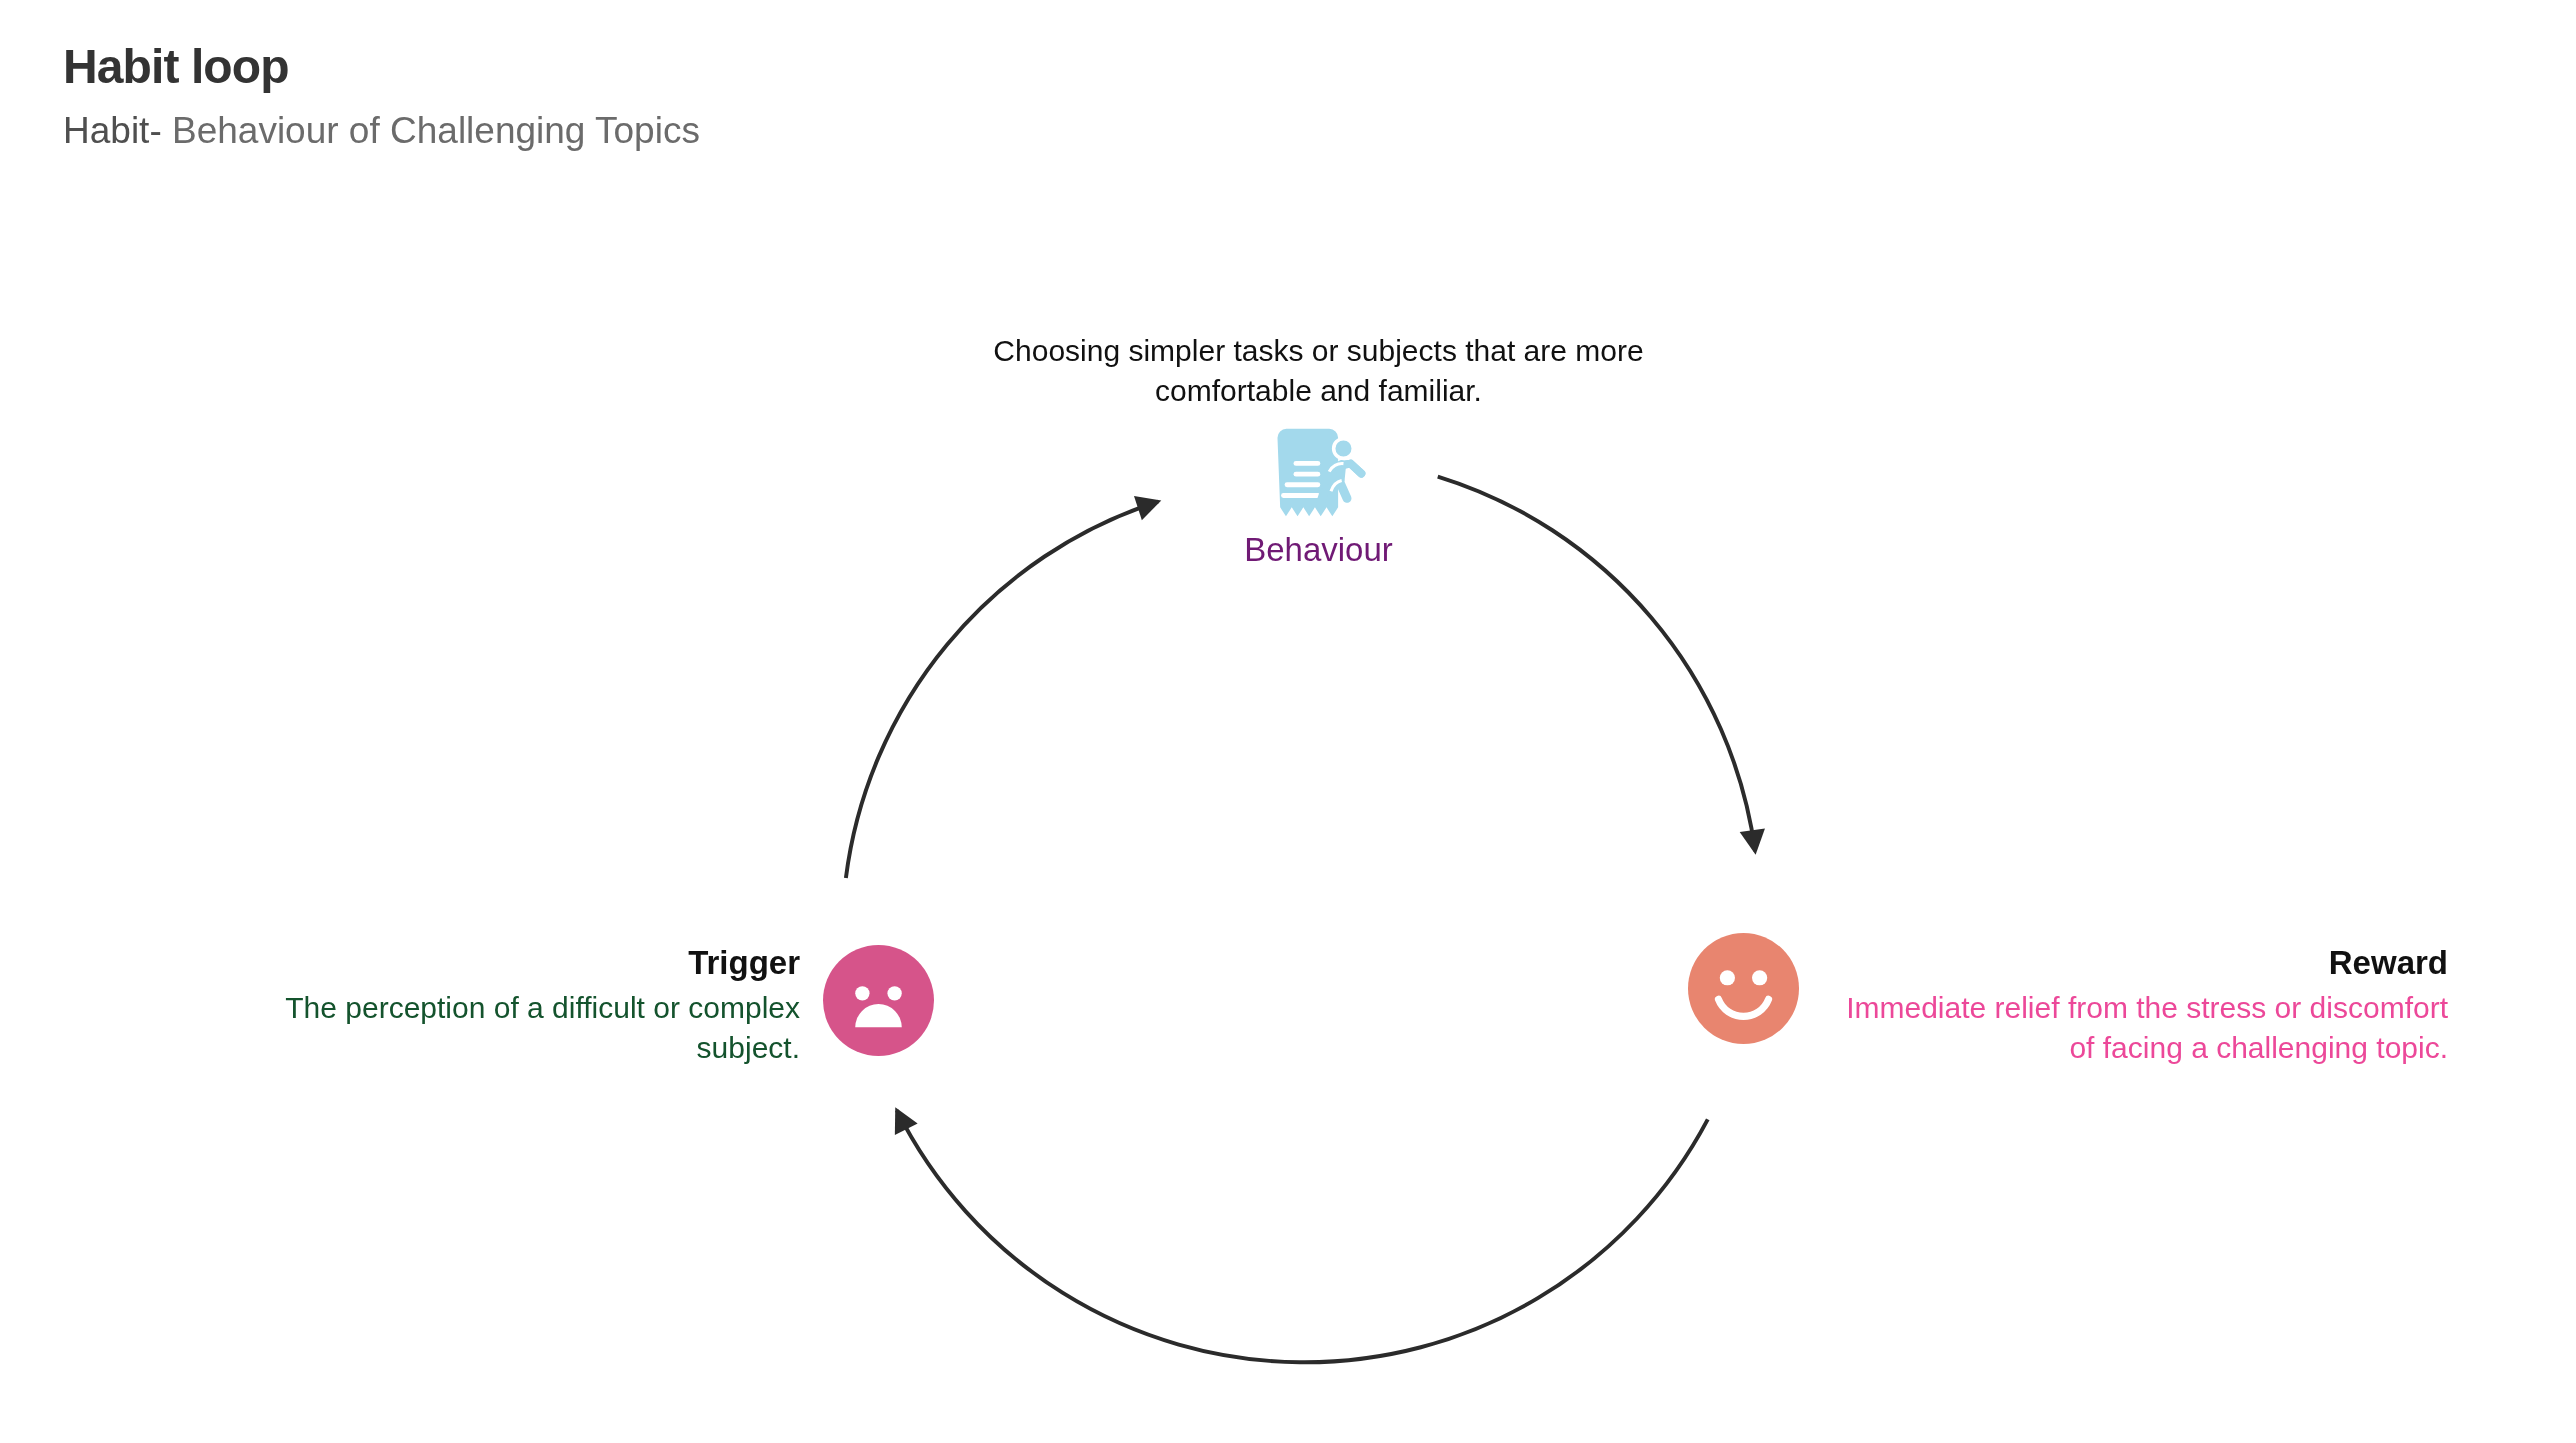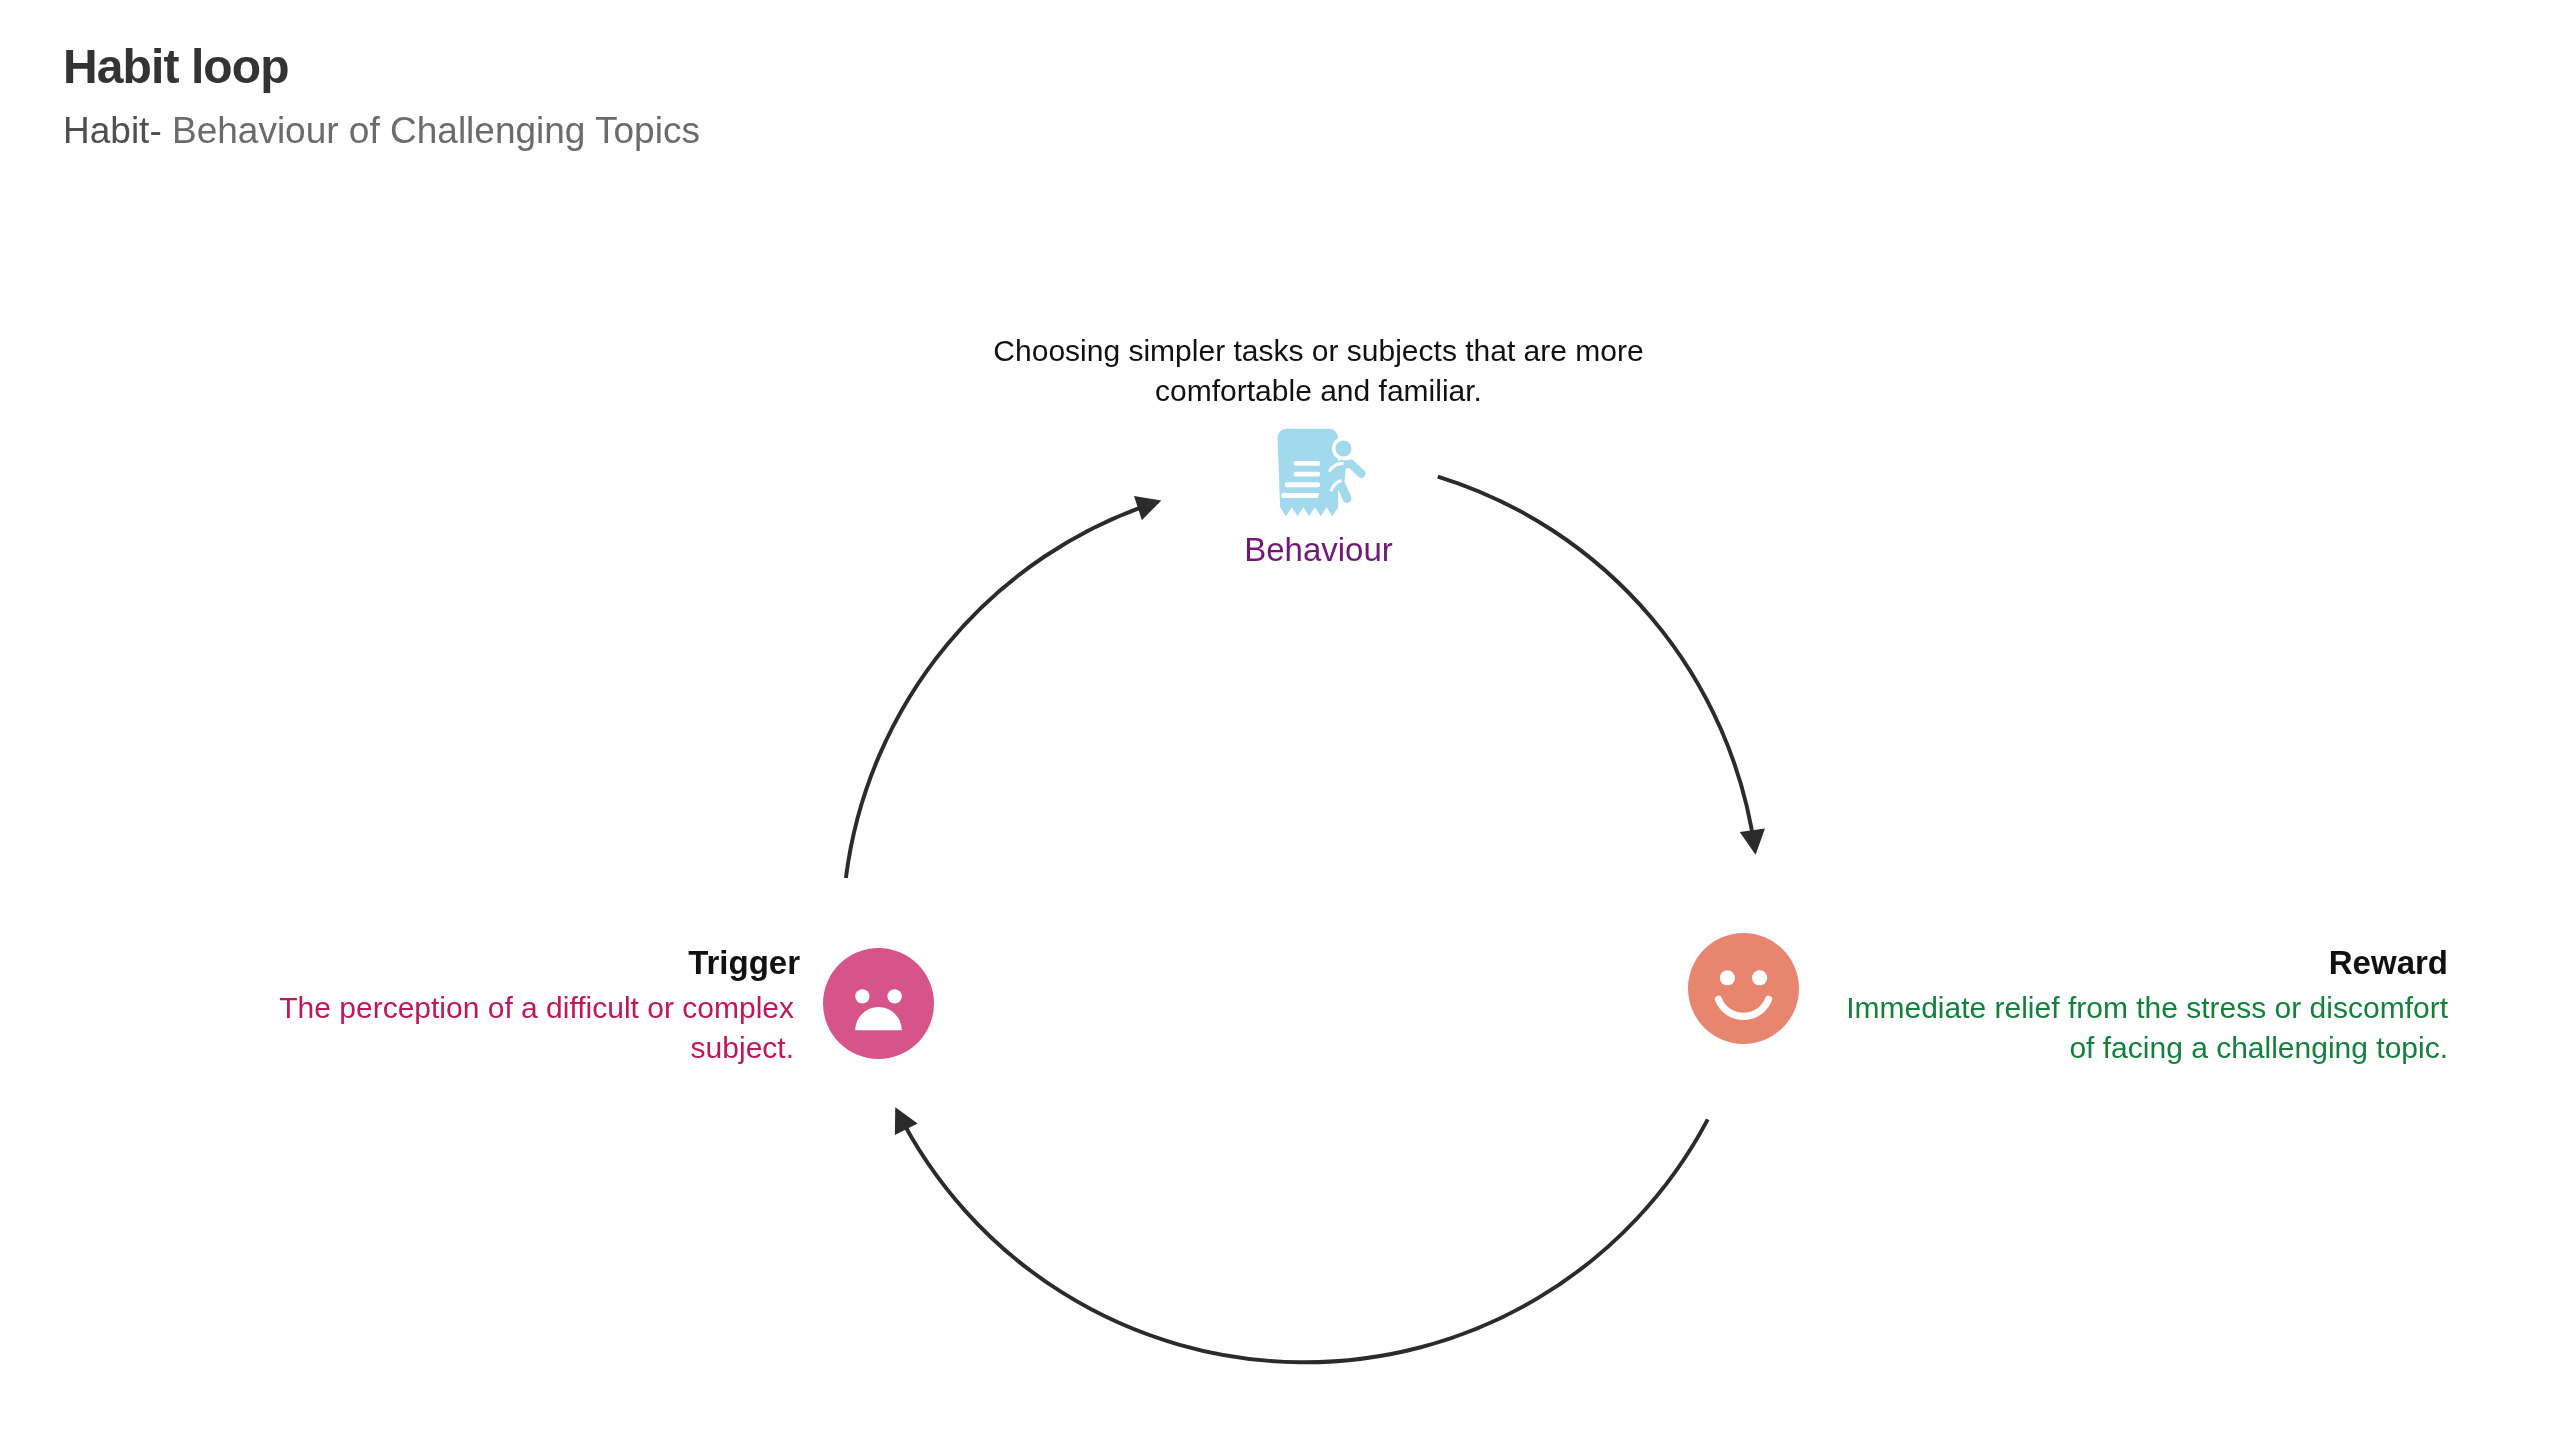--- a/index.html
+++ b/index.html
@@ -113,23 +113,23 @@
   }
   #trigger-label {
     font-size: 33px;
     font-weight: 700;
     color: #111111;
     margin: 0 0 7.2px 0;
     line-height: 1.1;
   }
   #trigger-desc {
     font-size: 30px;
-    color: #be185d;
+    color: #14532d;
     line-height: 1.32;
-    margin: 6px;
+    margin: 0;
   }
   .face-icon {
     flex: 0 0 auto;
     width: 111px;
     height: 111px;
     display: block;
   }
 
   
   #reward-node {
@@ -148,21 +148,21 @@
   }
   #reward-label {
     font-size: 33px;
     font-weight: 700;
     color: #111111;
     margin: 0 0 7.2px 0;
     line-height: 1.1;
   }
   #reward-desc {
     font-size: 30px;
-    color: #15803d;
+    color: #ec4899;
     line-height: 1.32;
     margin: 0;
   }
 </style>
 </head>
 <body>
 
 <div id="page">
 
   <div id="header">

